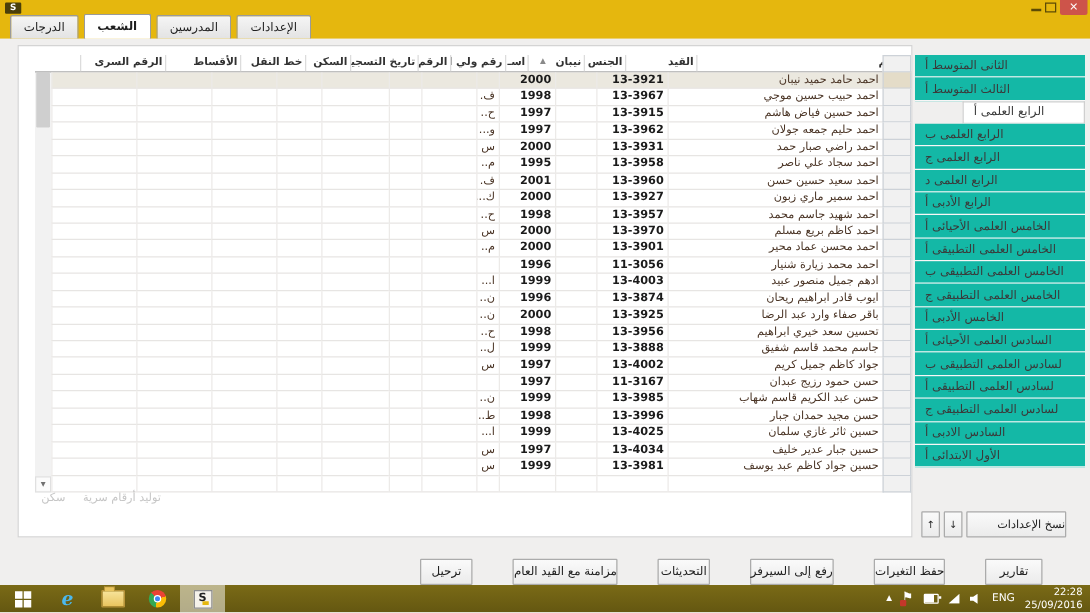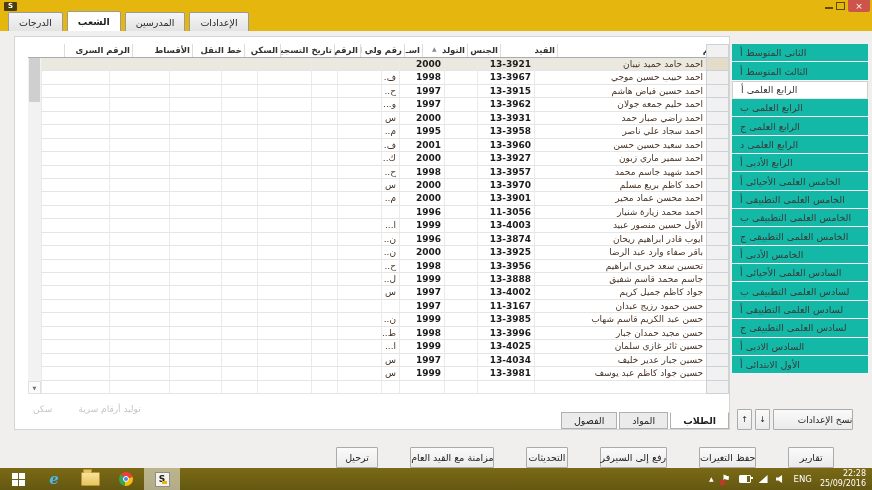--- a/index.html
+++ b/index.html
@@ -21,21 +21,21 @@
         font-size:9.5px;color:#1f1f1f;display:flex;align-items:center;border-radius:2px 2px 0 0;direction:rtl;}
   .ttab.active{background:#fff;height:19px;position:relative;z-index:2;font-weight:bold;margin-top:13px;}
 
   
   .client{position:absolute;left:0;top:31px;width:872px;height:437px;background:#f0efee;}
 
   
   .sblist{position:absolute;left:732px;top:13px;width:136px;}
   .sb-item{height:18.35px;box-sizing:border-box;background:#14b8a6;border-bottom:1px solid #f7f7f7;font-size:9.5px;color:#3a3a3a;
            display:flex;align-items:center;justify-content:flex-end;padding:0 8px;direction:rtl;white-space:nowrap;overflow:hidden;}
-  .sb-item.selected{background:#fff;border:1px solid #cfcfcf;border-bottom:1px solid #e6e6e6;}
+  .sb-item.selected{background:#fff;border:1px solid #cfcfcf;border-bottom:1px solid #e6e6e6;margin-left:38px;}
   .sbctl{position:absolute;left:737px;top:378px;display:flex;gap:3px;height:21px;}
   .btn{background:linear-gradient(#fafafa,#ebebeb);border:1px solid #ababab;border-radius:1px;font-size:9.5px;color:#222;
        display:flex;align-items:center;justify-content:center;box-sizing:border-box;direction:rtl;white-space:nowrap;}
   .sqbtn{width:15px;font-size:8px;}
   .copybtn{width:80px;font-size:9px;padding-left:24px;}
 
   
   .panel{position:absolute;left:14px;top:5px;width:714px;height:392px;background:#fff;border:1px solid #d4d4d4;}
 
   .grid{position:absolute;left:13px;top:7px;width:701px;height:350px;}
@@ -60,21 +60,21 @@
         line-height:12.5px;padding:0 3px;overflow:hidden;white-space:nowrap;color:#4a3425;text-align:right;direction:rtl;}
   .cell.num{direction:ltr;font-weight:bold;color:#1b1b1b;}
   .c0{width:172px}.c1{width:57px}.c2{width:33px}.c3{width:45px}.c4{width:18px}.c5{width:44px}
   .c6{width:26px}.c7{width:54px}.c8{width:36px}.c9{width:52px}.c10{width:60px}.c11{width:68px}
 
   .rhcol{position:absolute;left:678px;top:0;width:23px;}
   .corner{height:14px;background:#f1f1f1;border:1px solid #cdd2d8;box-sizing:border-box;}
   .rh{height:13.44px;background:#f1f1f1;border:1px solid #cdd2d8;border-top:none;box-sizing:border-box;}
   .rh.cur{background:#e4dcc8;}
 
-  .flinks{position:absolute;left:18px;top:367px;display:flex;gap:26px;font-size:9px;color:#c6c6c6;direction:ltr;}
+  .flinks{position:absolute;left:18px;top:357px;display:flex;gap:14px;font-size:9px;color:#c6c6c6;direction:ltr;}
   .flink{direction:rtl;}
 
   .btabs{position:absolute;right:0;bottom:0;display:flex;gap:2px;direction:ltr;}
   .btab{height:17px;padding:0 12px;background:#ebebeb;border:1px solid #b0b0b0;font-size:9.5px;color:#222;display:flex;
         align-items:center;box-sizing:border-box;direction:rtl;}
   .btab.active{background:#fff;border-top:1px solid #fff;font-weight:bold;}
 
   
   .actions{position:absolute;left:336px;top:416px;width:498px;height:21px;display:flex;justify-content:space-between;gap:32px;}
   .abtn{height:21px;}
@@ -173,21 +173,21 @@
           <div class="varrow vup">▲</div>
           <div class="vthumb"></div>
           <div class="varrow vdn">▼</div>
         </div>
 
         <div class="ghead">
 
         <div class="hcell">الاسم</div>
             <div class="hcell">القيد</div>
             <div class="hcell">الجنس</div>
-            <div class="hcell">التولد</div>
+            <div class="hcell">نيبان</div>
             <div class="hcell">اسـ</div>
             <div class="hcell">رقم ولي الأمر</div>
             <div class="hcell">الرقم</div>
             <div class="hcell">تاريخ التسجيل</div>
             <div class="hcell">السكن</div>
             <div class="hcell">خط النقل</div>
             <div class="hcell">الأقساط</div>
             <div class="hcell">الرقم السرى</div>
           </div>
         <span class="sortind">▲</span>
@@ -368,21 +368,21 @@
               <div class="cell c5"></div>
               <div class="cell c6"></div>
               <div class="cell c7"></div>
               <div class="cell c8"></div>
               <div class="cell c9"></div>
               <div class="cell c10"></div>
               <div class="cell c11"></div>
             </div>
 
             <div class="grow">
-              <div class="cell c0">الأول حسين منصور عبيد</div>
+              <div class="cell c0">ادهم جميل منصور عبيد</div>
               <div class="cell c1 num">13-4003</div>
               <div class="cell c2"></div>
               <div class="cell c3 num">1999</div>
               <div class="cell c4">ا...</div>
               <div class="cell c5"></div>
               <div class="cell c6"></div>
               <div class="cell c7"></div>
               <div class="cell c8"></div>
               <div class="cell c9"></div>
               <div class="cell c10"></div>
@@ -601,26 +601,20 @@
               <div class="rh"></div>
             </div>
         </div>
       </div>
 
       <div class="flinks">
         <span class="flink">سكن</span>
         <span class="flink">توليد أرقام سرية</span>
       </div>
 
-      <div class="btabs">
-
-      <div class="btab">الفصول</div>
-          <div class="btab">المواد</div>
-          <div class="btab active">الطلاب</div>
-        </div>
     </div>
 
     <div class="actions">
       <div class="btn abtn ab0">ترحيل</div>
       <div class="btn abtn ab1">مزامنة مع القيد العام</div>
       <div class="btn abtn ab2">التحديثات</div>
       <div class="btn abtn ab3">رفع إلى السيرفر</div>
       <div class="btn abtn ab4">حفظ التغيرات</div>
       <div class="btn abtn ab5">تقارير</div>
     </div>

